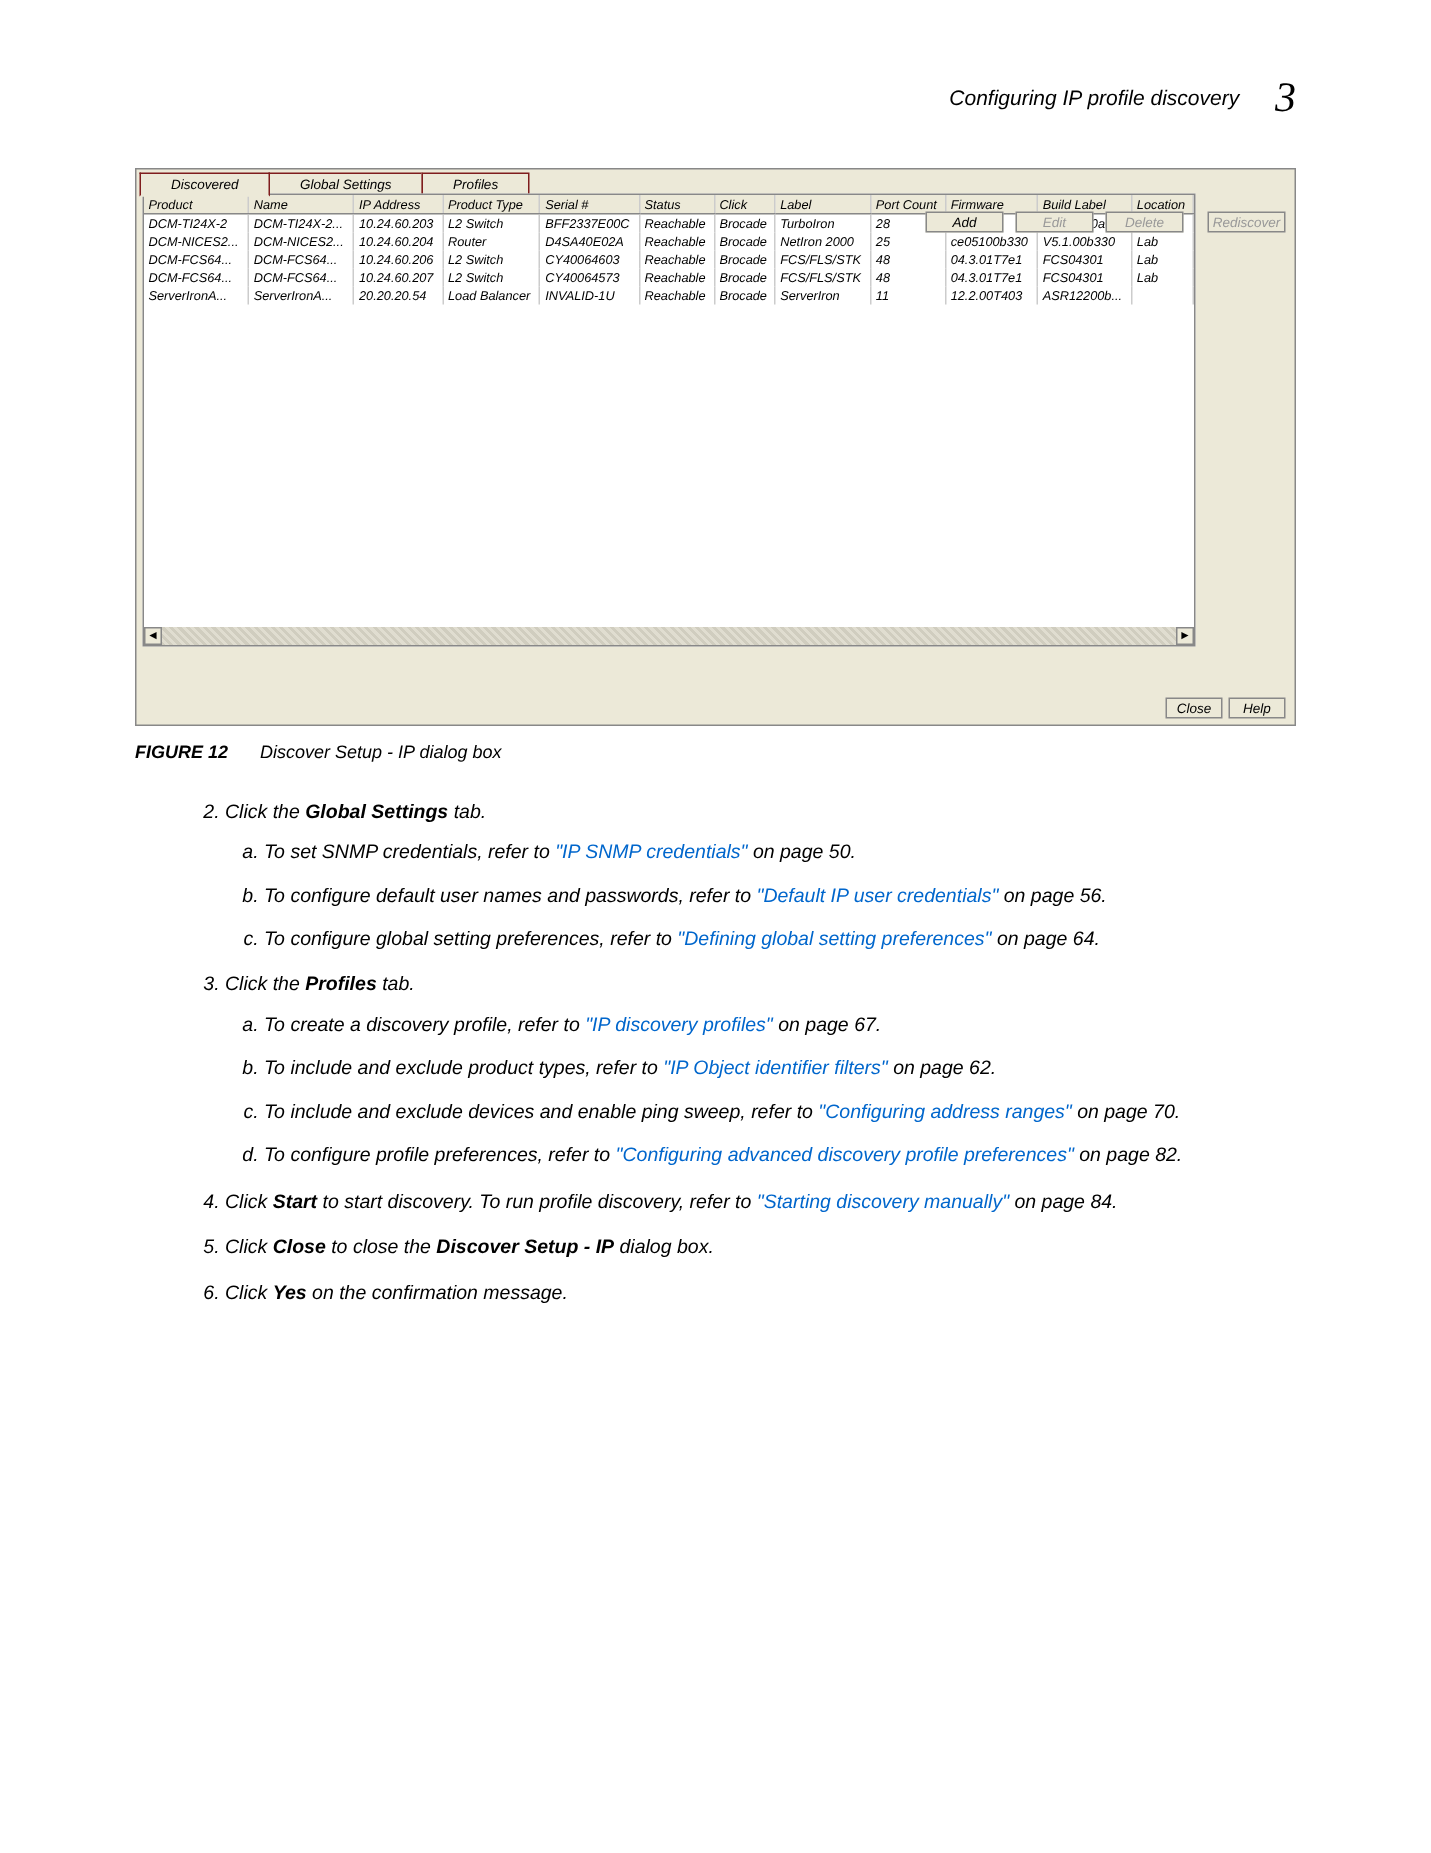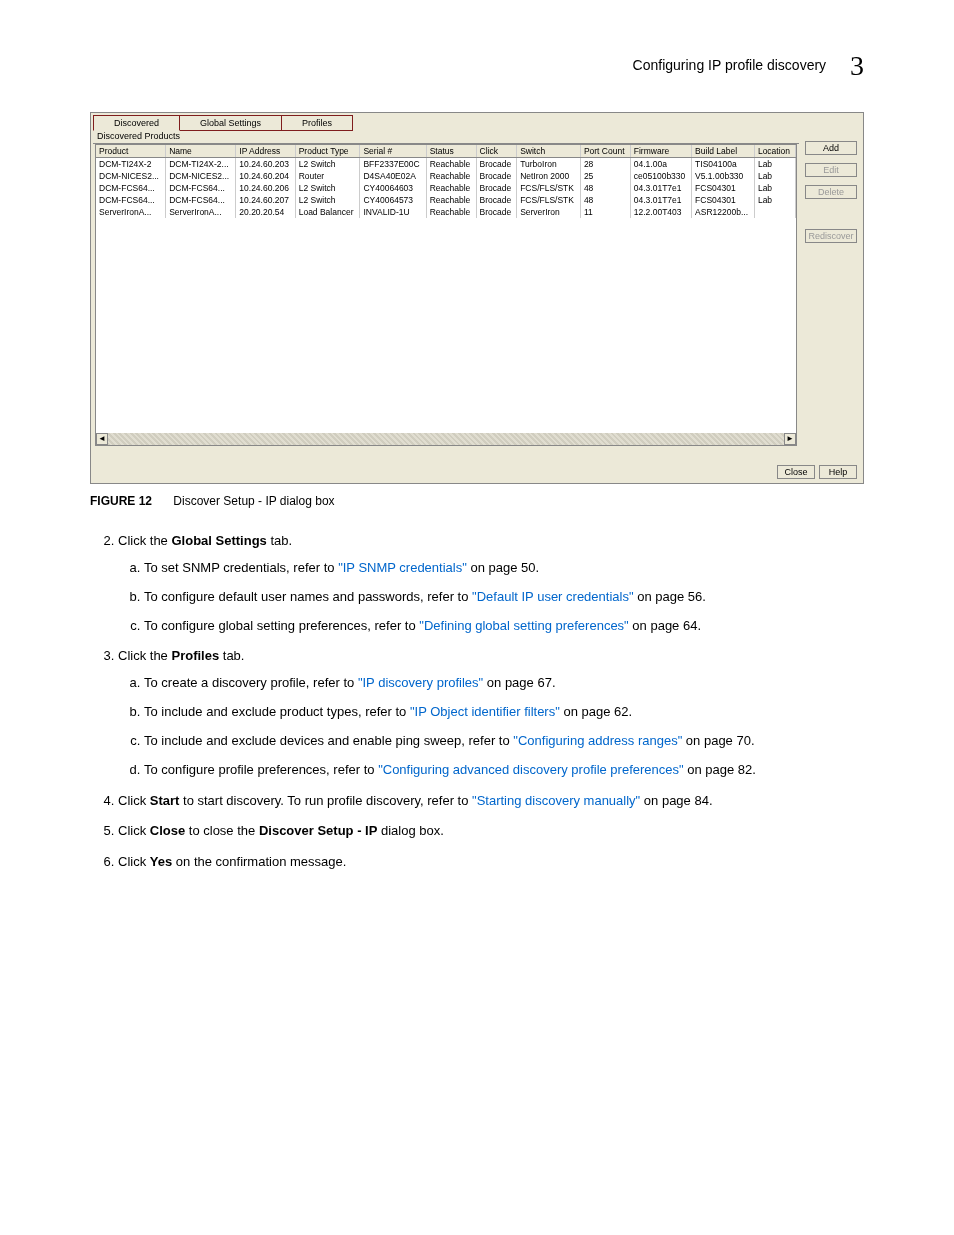--- a/index.html
+++ b/index.html
@@ -5,20 +5,21 @@
   body {
     margin: 0;
     font-family: Arial, Helvetica, sans-serif;
     background: #fff;
     color: #000;
     font-size: 13px;
     width: 954px;
   }
   .page {
     padding: 50px 90px 60px 90px;
+    font-style: italic;
   }
   .page-header {
     text-align: right;
     font-size: 14px;
     margin-bottom: 30px;
   }
   .page-header .section-number {
     font-size: 28px;
     font-family: "Times New Roman", serif;
     margin-left: 20px;
@@ -80,21 +81,21 @@
   table.products th {
     background: #ece9d8;
     font-weight: normal;
     border-bottom: 1px solid #888;
   }
   .side-buttons {
     position: absolute;
     right: 6px;
     top: 28px;
     display: flex;
-    flex-direction: column;
+    flex-direction: row;
     gap: 8px;
   }
   .dlg-btn {
     font-size: 9px;
     padding: 1px 0;
     width: 50px;
     text-align: center;
     border: 1px solid #888;
     background: #ece9d8;
   }
@@ -123,21 +124,21 @@
   .dialog-inner {
     position: absolute;
     left: 2px; right: 64px; top: 16px; bottom: 22px;
   }
   .figure-caption {
     font-size: 12px;
     margin: 6px 0 24px 0;
   }
   .figure-caption b { font-weight: bold; margin-right: 18px; }
   ol.main { padding-left: 28px; margin: 0; }
-  ol.main > li { margin-bottom: 12px; font-size: 13px; line-height: 1.45; }
+  ol.main > li { margin-bottom: 12px; font-size: 13px; line-height: 1.45; margin-left: 32px; }
   ol.sub {
     list-style-type: lower-alpha;
     padding-left: 26px;
     margin-top: 8px;
   }
   ol.sub > li { margin-bottom: 10px; }
   a.link { color: #0066cc; text-decoration: none; }
   b { font-weight: bold; }
 </style>
 </head>
@@ -151,33 +152,32 @@
   </div>
 
   <div class="dialog">
     <div class="tabs">
       <div class="tab active">Discovered</div>
       <div class="tab">Global Settings</div>
       <div class="tab">Profiles</div>
     </div>
 
     <div class="dialog-inner">
-      <div class="subheader">Discovered Products</div>
       <div class="table-wrap">
         <table class="products">
           <thead>
               <tr id="thead-row">
                 <th>Product</th>
                 <th>Name</th>
                 <th>IP Address</th>
                 <th>Product Type</th>
                 <th>Serial #</th>
                 <th>Status</th>
                 <th>Click</th>
-                <th>Switch</th>
+                <th>Label</th>
                 <th>Port Count</th>
                 <th>Firmware</th>
                 <th>Build Label</th>
                 <th>Location</th>
               </tr>
             </thead>
           <tbody id="tbody-rows">
               <tr>
                 <td>DCM-TI24X-2</td>
                 <td>DCM-TI24X-2...</td>

